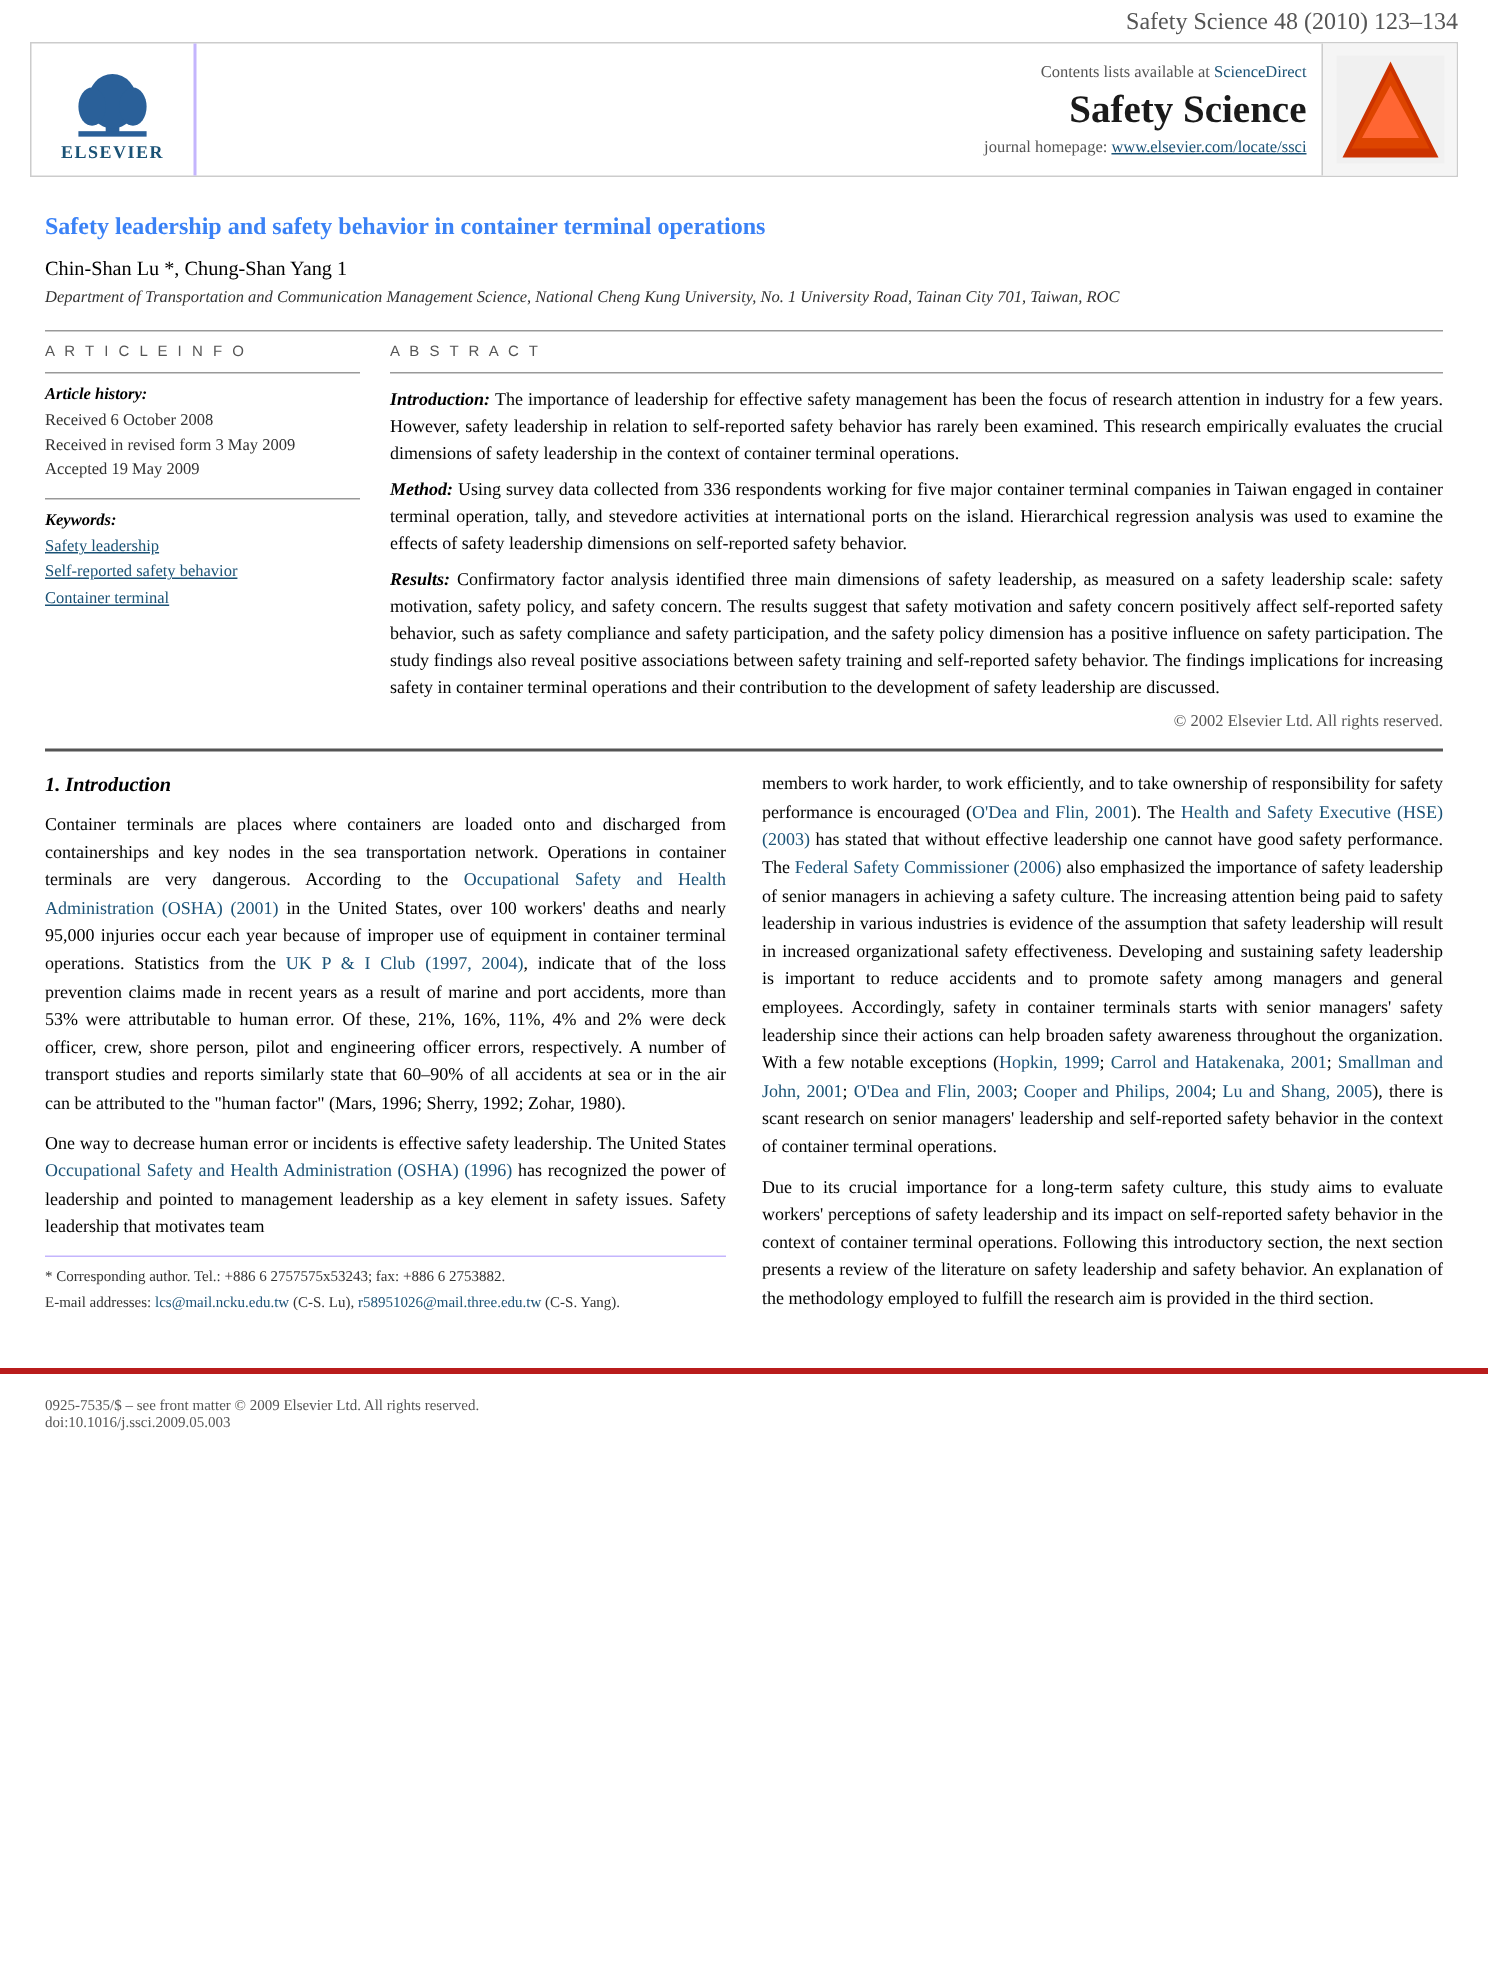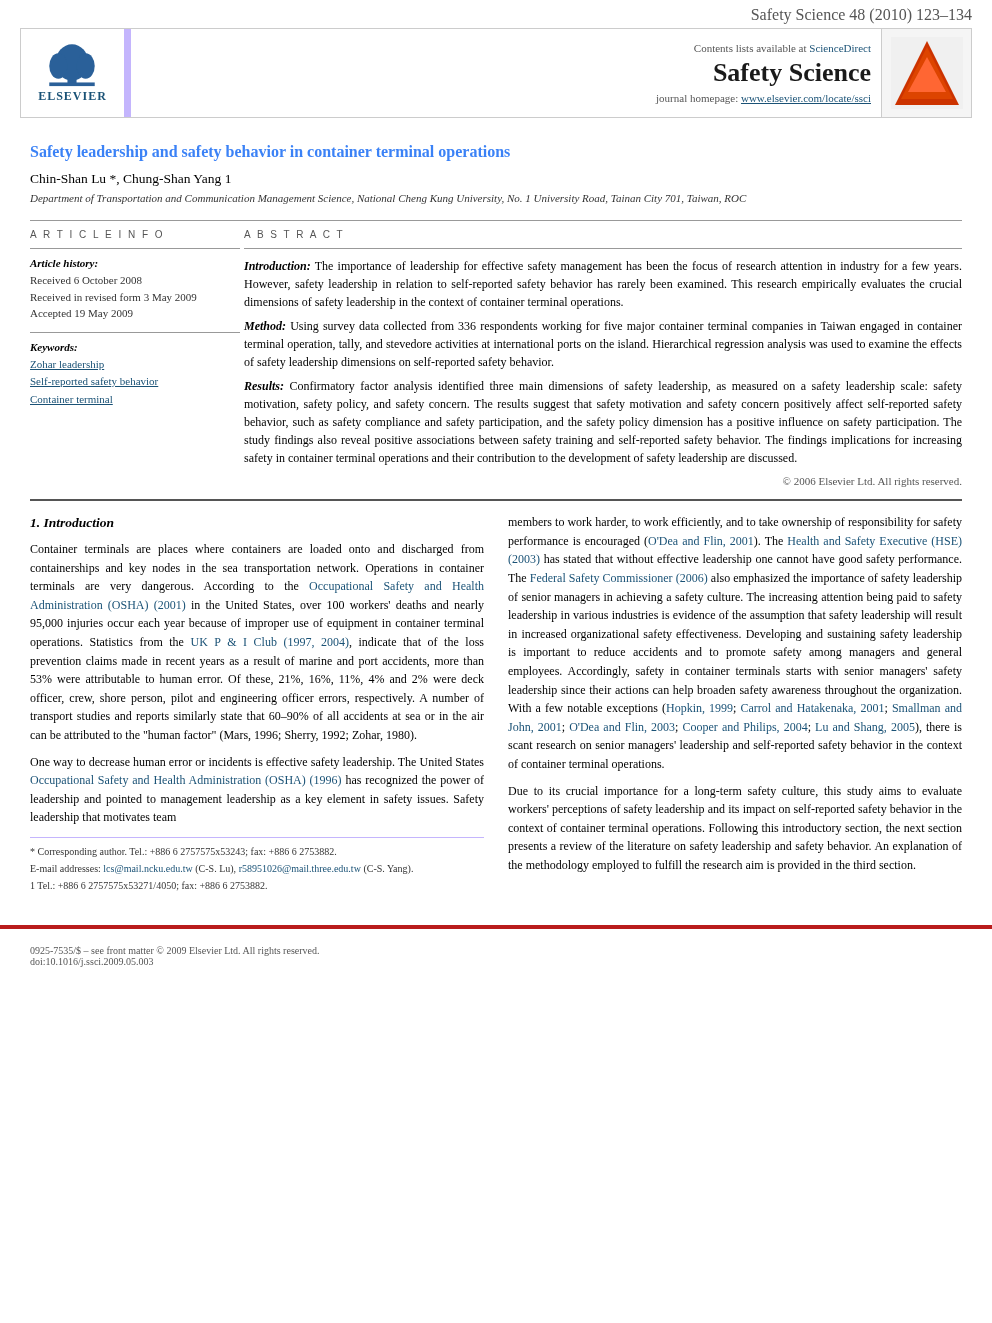--- a/index.html
+++ b/index.html
@@ -26,24 +26,24 @@
       display: flex;
       align-items: stretch;
       border: 1px solid #ccc;
       margin: 0 20px 0 20px;
       background: #fff;
     }
 
     .header-left-logo {
       width: 110px;
       display: flex;
-      align-items: flex-start;
+      align-items: flex-end;
       justify-content: center;
       padding: 8px;
-      border-right: 7px solid #c4b5fd;
+      border-right: 2px solid #c4b5fd;
     }
 
     .elsevier-logo {
       display: flex;
       flex-direction: column;
       align-items: center;
       font-size: 10px;
     }
 
     .elsevier-tree {
@@ -136,21 +136,21 @@
 
     .divider {
       border: none;
       border-top: 1px solid #999;
       margin: 8px 0;
     }
 
     
     .two-col {
       display: flex;
-      gap: 4px;
+      gap: 20px;
       margin: 0 0;
     }
 
     .left-col {
       width: 210px;
       flex-shrink: 0;
     }
 
     .right-col {
       flex: 1;
@@ -357,21 +357,21 @@
         <div class="article-info-label">Article history:</div>
         <div class="article-info-line">Received 6 October 2008</div>
         <div class="article-info-line">Received in revised form 3 May 2009</div>
         <div class="article-info-line">Accepted 19 May 2009</div>
       </div>
 
       <hr class="divider">
 
       <div class="keywords-group">
         <div class="keywords-label">Keywords:</div>
-        <a class="keyword-item" href="#">Zohar leadership</a>
+        <a class="keyword-item" href="#">Safety leadership</a>
         <a class="keyword-item" href="#">Self-reported safety behavior</a>
         <a class="keyword-item" href="#">Container terminal</a>
       </div>
     </div>
 
     <div class="right-col">
       <div class="section-header">A B S T R A C T</div>
       <hr class="divider">
 
       <div class="abstract-section">
@@ -381,21 +381,21 @@
         </div>
         <div class="abstract-para">
           <span class="abstract-label">Method:</span>
           <span> Using survey data collected from 336 respondents working for five major container terminal companies in Taiwan engaged in container terminal operation, tally, and stevedore activities at international ports on the island. Hierarchical regression analysis was used to examine the effects of safety leadership dimensions on self-reported safety behavior.</span>
         </div>
         <div class="abstract-para">
           <span class="abstract-label">Results:</span>
           <span> Confirmatory factor analysis identified three main dimensions of safety leadership, as measured on a safety leadership scale: safety motivation, safety policy, and safety concern. The results suggest that safety motivation and safety concern positively affect self-reported safety behavior, such as safety compliance and safety participation, and the safety policy dimension has a positive influence on safety participation. The study findings also reveal positive associations between safety training and self-reported safety behavior. The findings implications for increasing safety in container terminal operations and their contribution to the development of safety leadership are discussed.</span>
         </div>
       </div>
-      <div class="copyright-line">© 2006 Elsevier Ltd. All rights reserved.</div>
+      <div class="copyright-line">© 2002 Elsevier Ltd. All rights reserved.</div>
     </div>
   </div>
 
   <hr class="body-divider">
 
   <div class="body-two-col">
 
     <div class="body-col">
       <div class="section-title">1. Introduction</div>
 
@@ -415,23 +415,20 @@
           <span>E-mail addresses:</span>
           <a class="body-link" href="#">
             <span>lcs@mail.ncku.edu.tw</span>
           </a>
           <span> (C-S. Lu),</span>
           <a class="body-link" href="#">
             <span>r58951026@mail.three.edu.tw</span>
           </a>
           <span> (C-S. Yang).</span>
         </div>
-        <div class="footnote-line">
-          <span>1  Tel.: +886 6 2757575x53271/4050; fax: +886 6 2753882.</span>
-        </div>
       </div>
     </div>
 
     <div class="body-col">
       <p class="body-para">
         members to work harder, to work efficiently, and to take ownership of responsibility for safety performance is encouraged (<a class="body-link" href="#">O'Dea and Flin, 2001</a>). The <a class="body-link" href="#">Health and Safety Executive (HSE) (2003)</a> has stated that without effective leadership one cannot have good safety performance. The <a class="body-link" href="#">Federal Safety Commissioner (2006)</a> also emphasized the importance of safety leadership of senior managers in achieving a safety culture. The increasing attention being paid to safety leadership in various industries is evidence of the assumption that safety leadership will result in increased organizational safety effectiveness. Developing and sustaining safety leadership is important to reduce accidents and to promote safety among managers and general employees. Accordingly, safety in container terminals starts with senior managers' safety leadership since their actions can help broaden safety awareness throughout the organization. With a few notable exceptions (<a class="body-link" href="#">Hopkin, 1999</a>; <a class="body-link" href="#">Carrol and Hatakenaka, 2001</a>; <a class="body-link" href="#">Smallman and John, 2001</a>; <a class="body-link" href="#">O'Dea and Flin, 2003</a>; <a class="body-link" href="#">Cooper and Philips, 2004</a>; <a class="body-link" href="#">Lu and Shang, 2005</a>), there is scant research on senior managers' leadership and self-reported safety behavior in the context of container terminal operations.
       </p>
 
       <p class="body-para">
         Due to its crucial importance for a long-term safety culture, this study aims to evaluate workers' perceptions of safety leadership and its impact on self-reported safety behavior in the context of container terminal operations. Following this introductory section, the next section presents a review of the literature on safety leadership and safety behavior. An explanation of the methodology employed to fulfill the research aim is provided in the third section.

